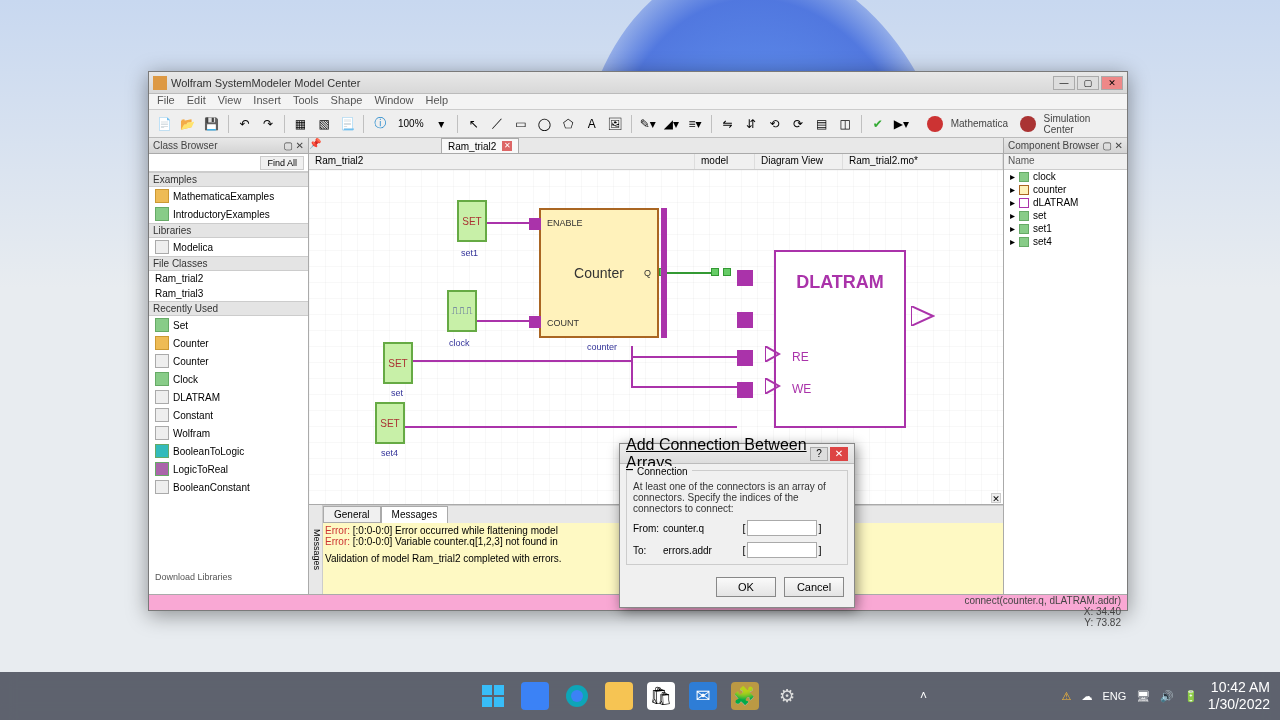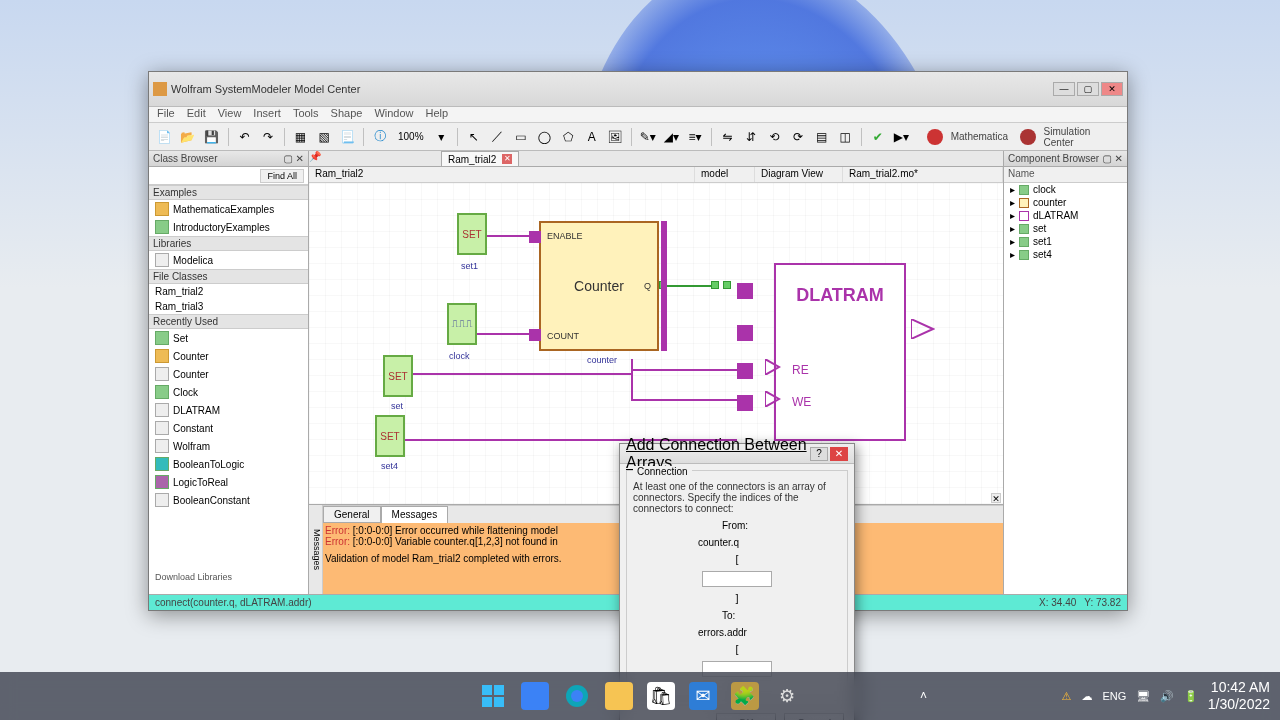--- a/index.html
+++ b/index.html
@@ -18,21 +18,21 @@
   position: absolute;
   top: 71px; left: 148px; width: 980px; height: 540px;
   background: #f0f0f0;
   border: 1px solid #7a7a7a;
   box-shadow: 0 4px 20px rgba(0,0,0,.4);
   display: flex; flex-direction: column;
   font-size: 11px;
 }
 
 .titlebar {
-  height: 35px; background: linear-gradient(#e8e8e8,#d8d8d8);
+  height: 22px; background: linear-gradient(#e8e8e8,#d8d8d8);
   display: flex; align-items: center; padding: 0 4px;
   border-bottom: 1px solid #bbb;
 }
 .titlebar .icon-sm { width: 14px; height: 14px; background: #d94; margin-right: 4px; }
 .titlebar .title { flex: 1; color: #333; font-size: 11px; }
 .titlebar .winbtn { width: 22px; height: 14px; margin-left: 2px; background: #ddd; border: 1px solid #aaa; text-align: center; font-size: 9px; line-height: 12px; cursor: pointer; }
 .titlebar .close-btn { background: #e88; }
 
 .menubar { height: 16px; display: flex; gap: 12px; padding: 0 8px; background: #f4f4f4; border-bottom: 1px solid #ccc; }
 .menubar span { color: #555; font-size: 11px; cursor: pointer; }
@@ -97,31 +97,31 @@
 .wire.v { border-left: 2px solid #a3a; width: 0; }
 .wire.green { border-color: #393; }
 
 .triangle-r { position: absolute; width: 0; height: 0; border-top: 8px solid transparent; border-bottom: 8px solid transparent; border-left: 14px solid #a3a; }
 
 .msg-panel { height: 90px; border-top: 1px solid #aaa; display: flex; }
 .msg-panel .side { width: 14px; background: #e8e8e8; writing-mode: vertical-rl; font-size: 9px; text-align: center; border-right: 1px solid #ccc; }
 .msg-tabs { height: 18px; display: flex; border-top: 1px solid #ccc; background: #e8e8e8; }
 .msg-tabs .mtab { padding: 2px 10px; font-size: 10px; border: 1px solid #aaa; background: #f0f0f0; cursor: pointer; }
 .msg-tabs .mtab.active { background: #fff; border-bottom: none; }
-.msg-content { flex: 1; background: #fdba74; font-family: 'Courier New', monospace; font-size: 10px; padding: 2px; overflow: hidden; }
+.msg-content { flex: 1; background: #fef9c3; font-family: 'Courier New', monospace; font-size: 10px; padding: 2px; overflow: hidden; }
 .msg-content .err { color: #c33; }
 .msg-content .line { white-space: nowrap; }
 
 
 .comp-browser { width: 124px; border-left: 1px solid #aaa; background: #fff; display: flex; flex-direction: column; }
 .comp-browser .hdr-row { height: 16px; background: #f0f0f0; border-bottom: 1px solid #ccc; font-size: 10px; padding: 1px 4px; color: #555; }
 .cb-row { display: flex; align-items: center; gap: 4px; padding: 1px 6px; font-size: 10px; cursor: pointer; }
 .cb-row .cicon { width: 10px; height: 10px; background: #8c8; border: 1px solid #6a6; }
 
-.statusbar { height: 16px; background: #5eead4; border-top: 1px solid #aaa; display: flex; align-items: center; font-size: 10px; color: #444; padding: 0 6px; }
+.statusbar { height: 16px; background: #f9a8d4; border-top: 1px solid #aaa; display: flex; align-items: flex-end; font-size: 10px; color: #444; padding: 0 6px; flex-direction: column; }
 .statusbar .grow { flex: 1; }
 .statusbar .coord { margin-left: 8px; }
 
 
 .dialog {
   position: absolute; left: 470px; top: 371px; width: 236px;
   background: #f0f0f0; border: 1px solid #888;
   box-shadow: 2px 3px 12px rgba(0,0,0,.45);
   font-size: 11px;
 }
@@ -129,21 +129,21 @@
   height: 20px; background: linear-gradient(#eee,#ddd);
   display: flex; align-items: center; padding: 0 6px;
   border-bottom: 1px solid #bbb;
 }
 .dialog .dlg-title .t { flex: 1; font-size: 16px; text-decoration: underline; }
 .dialog .dlg-title .x { width: 18px; height: 14px; background: #d44; color: #fff; text-align: center; font-size: 10px; line-height: 13px; cursor: pointer; }
 .dialog .dlg-title .h { width: 18px; height: 14px; background: #ddd; border: 1px solid #aaa; text-align: center; font-size: 10px; line-height: 12px; margin-right: 2px; }
 .dialog .group { margin: 6px; border: 1px solid #ccc; padding: 6px; }
 .dialog .group .gl { position: relative; top: -12px; background: #f0f0f0; padding: 0 4px; font-size: 10px; }
 .dialog .group .help { font-size: 10px; color: #333; margin-top: -8px; }
-.dialog .row { display: flex; align-items: center; gap: 6px; margin-top: 6px; font-size: 10px; flex-direction: column; }
+.dialog .row { display: flex; align-items: center; margin-top: 6px; font-size: 10px; }
 .dialog .row .lbl { width: 30px; }
 .dialog .row .val { width: 78px; }
 .dialog .row .bracket { font-family: monospace; }
 .dialog .row input { width: 70px; height: 16px; border: 1px solid #aaa; font-size: 10px; padding: 1px 3px; }
 .dialog .btns { display: flex; justify-content: flex-end; gap: 8px; padding: 6px 10px 10px; }
 .dialog .btns button { width: 60px; height: 20px; font-size: 11px; background: linear-gradient(#fafafa,#e4e4e4); border: 1px solid #888; cursor: pointer; }
 
 
 .taskbar {
   position: absolute; bottom: 0; left: 0; right: 0; height: 48px;

